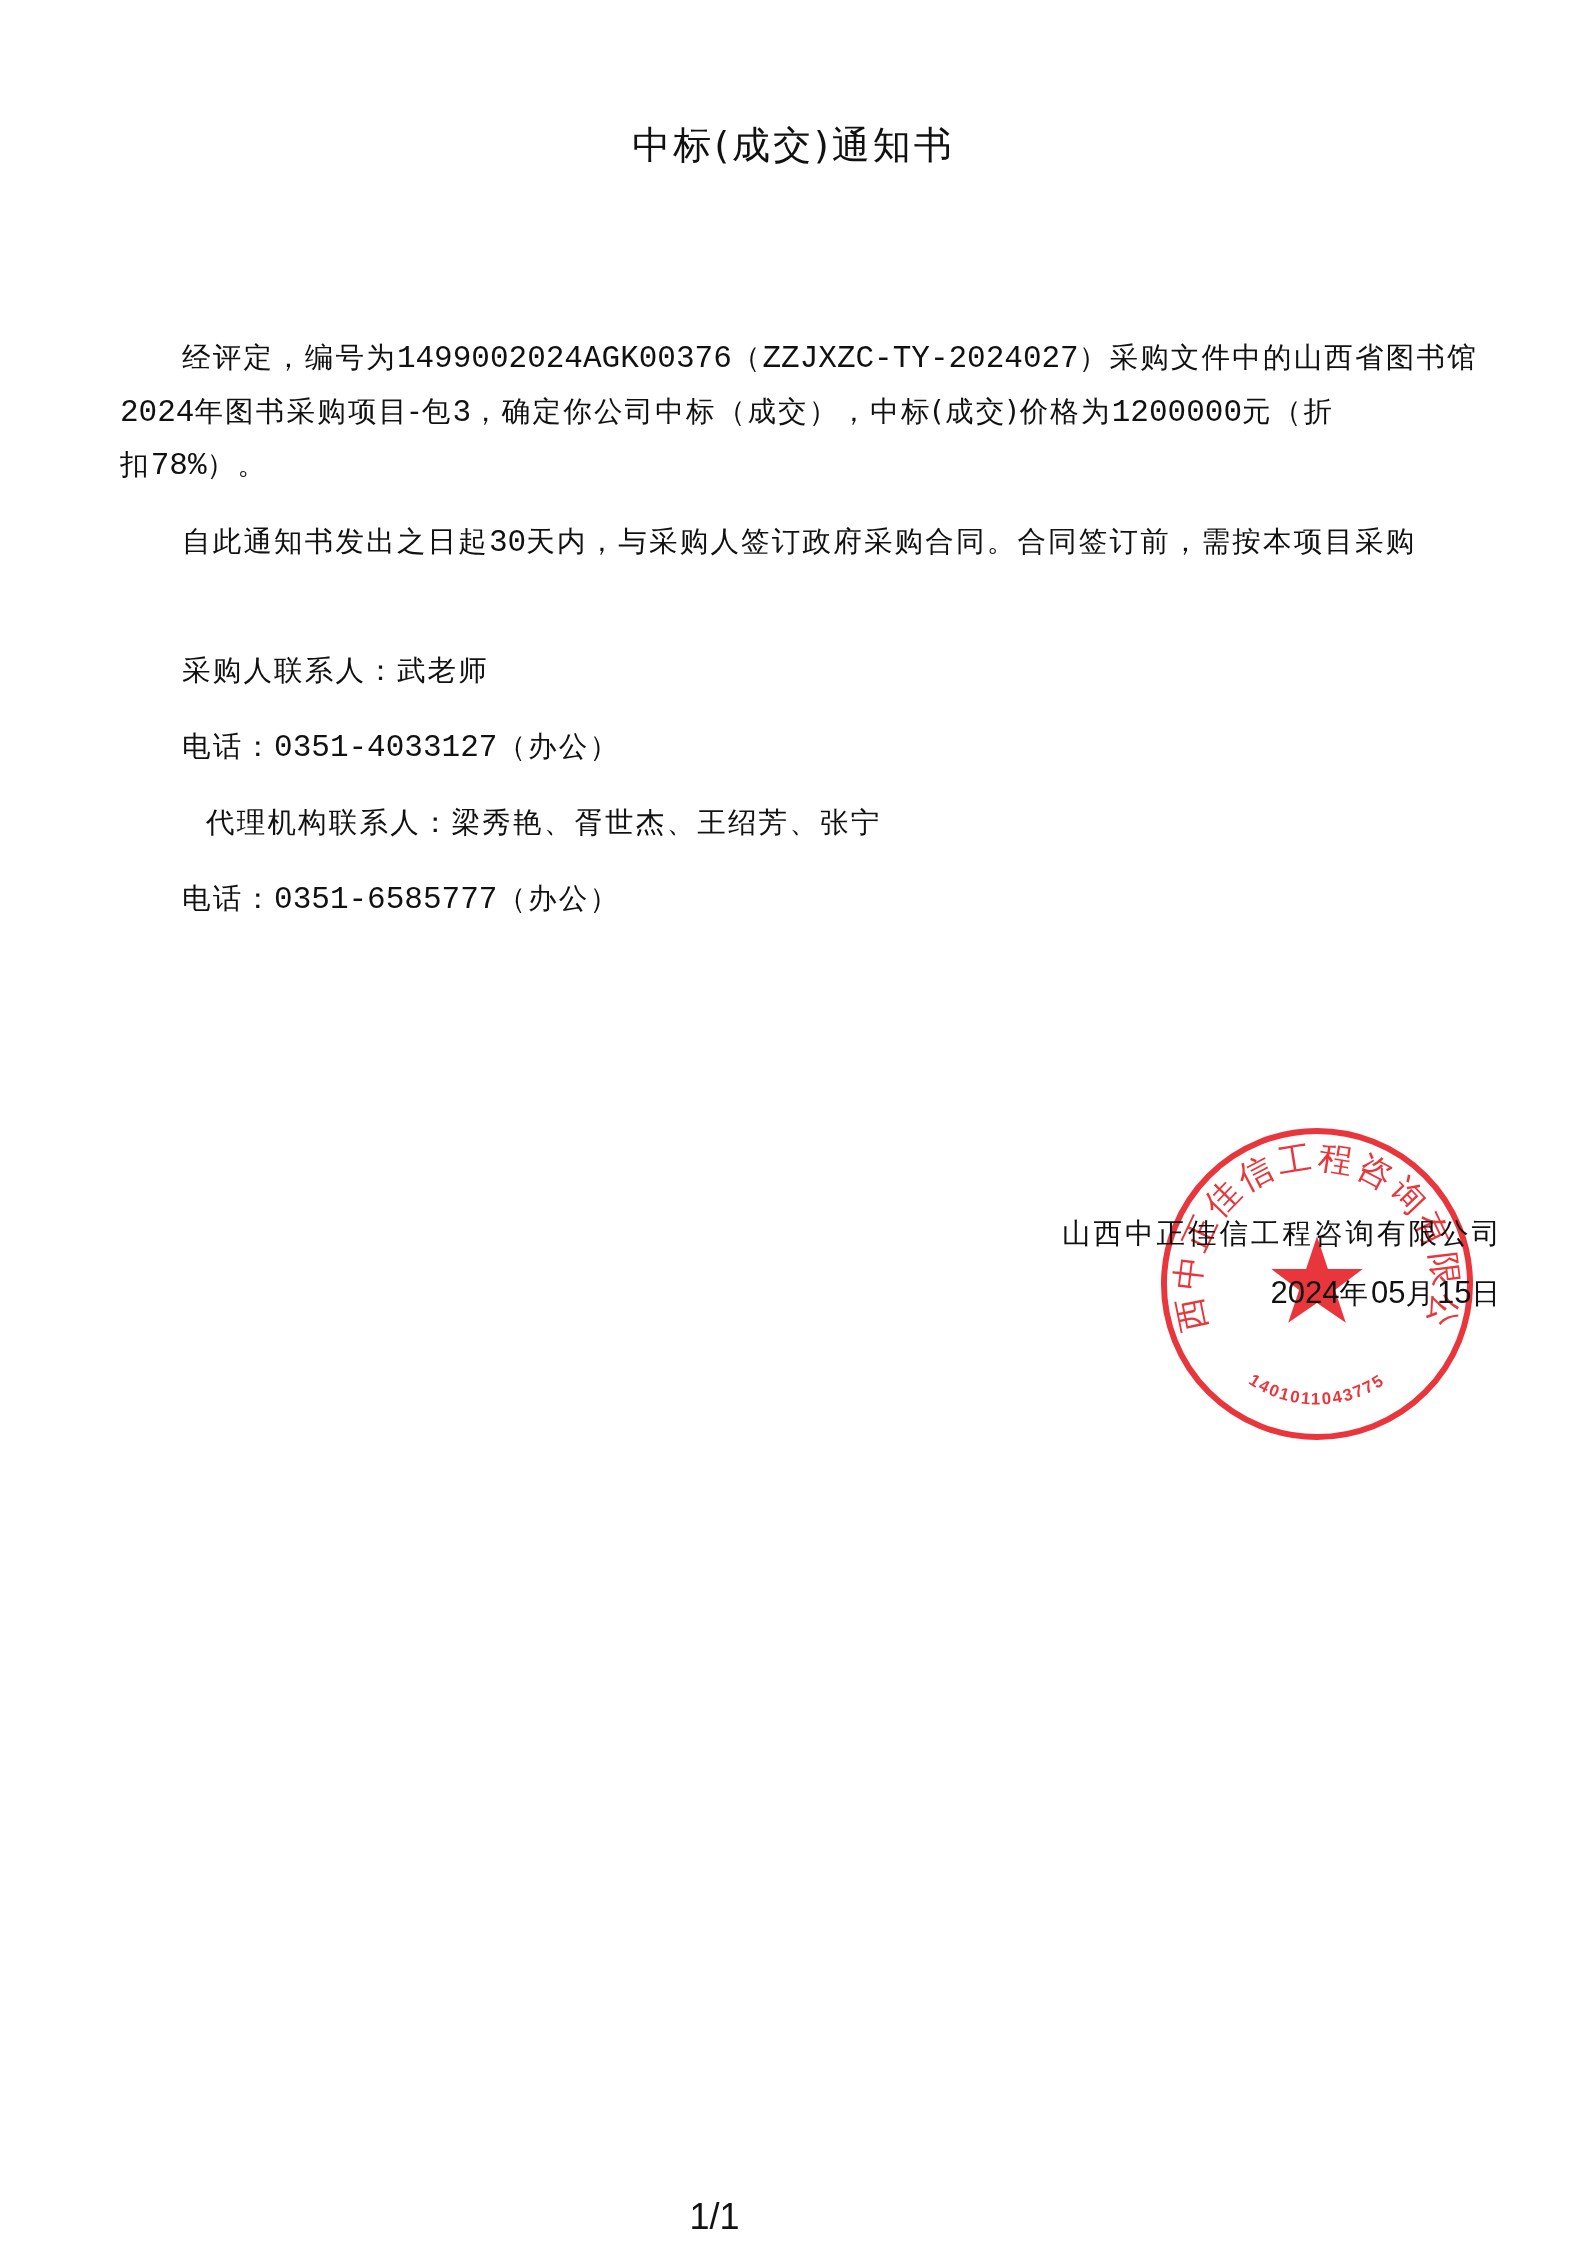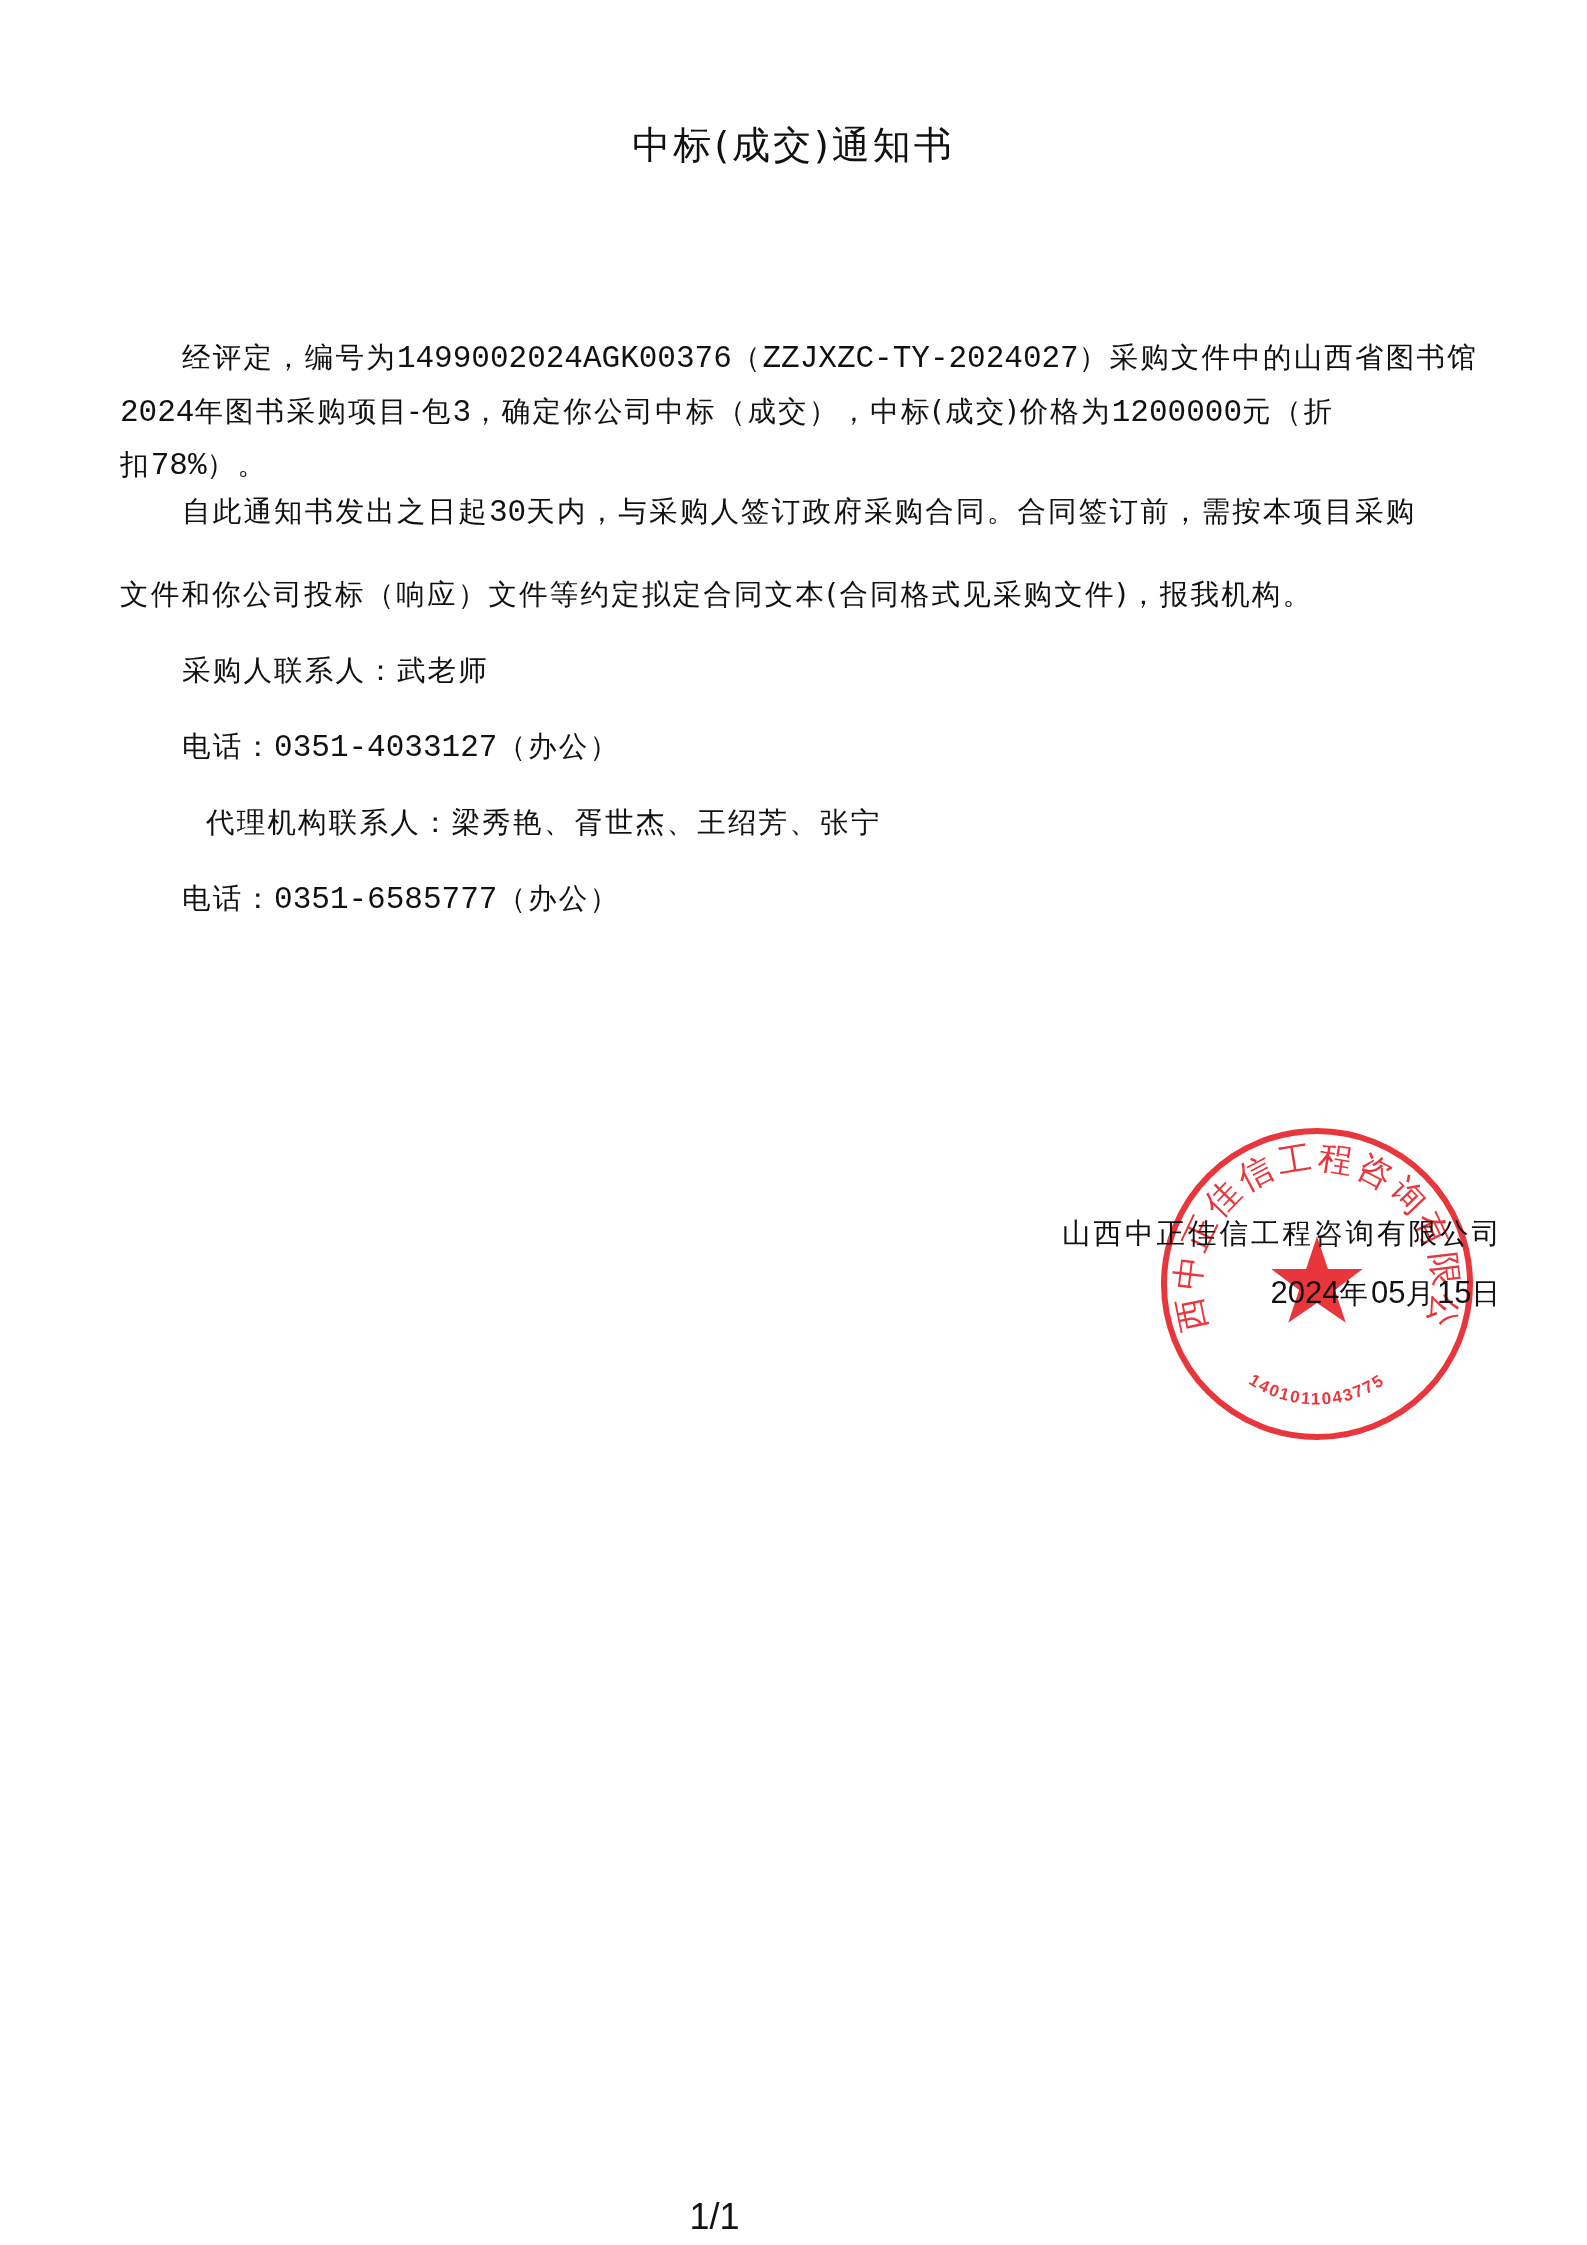--- a/index.html
+++ b/index.html
@@ -43,24 +43,23 @@
   <div class="line indent" style="top:338px;">
     <span>经评定，编号为</span><span class="num">1499002024AGK00376</span><span>（</span><span class="num">ZZJXZC-TY-2024027</span><span>）采购文件中的山西省图书馆</span>
   </div>
   <div class="line" style="top:392px;">
     <span class="num">2024</span><span>年图书采购项目-包</span><span class="num">3</span><span>，确定你公司中标（成交），中标(成交)价格为</span><span class="num">1200000</span><span>元（折</span>
   </div>
   <div class="line" style="top:445px;">
     <span>扣</span><span class="num">78%</span><span>）。</span>
   </div>
 
-  <div class="line indent" style="top:492px;">
+  <div class="line indent" style="top:522px;">
     <span>自此通知书发出之日起</span><span class="num">30</span><span>天内，与采购人签订政府采购合同。合同签订前，需按本项目采购</span>
   </div>
-  <div class="line" style="top:575px;">文件和你公司投标（响应）文件等约定拟定合同文本(合同格式见采购文件)，报我机构。</div>
 
   <div class="line indent" style="top:651px;">
     <span>采购人联系人：</span><span>武老师</span>
   </div>
   <div class="line indent" style="top:727px;">
     <span>电话：</span><span class="num">0351-4033127</span><span>（办公）</span>
   </div>
   <div class="line indent" style="top:803px;margin-left:24px;">
     <span>代理机构联系人：</span><span>梁秀艳、胥世杰、王绍芳、张宁</span>
   </div>

